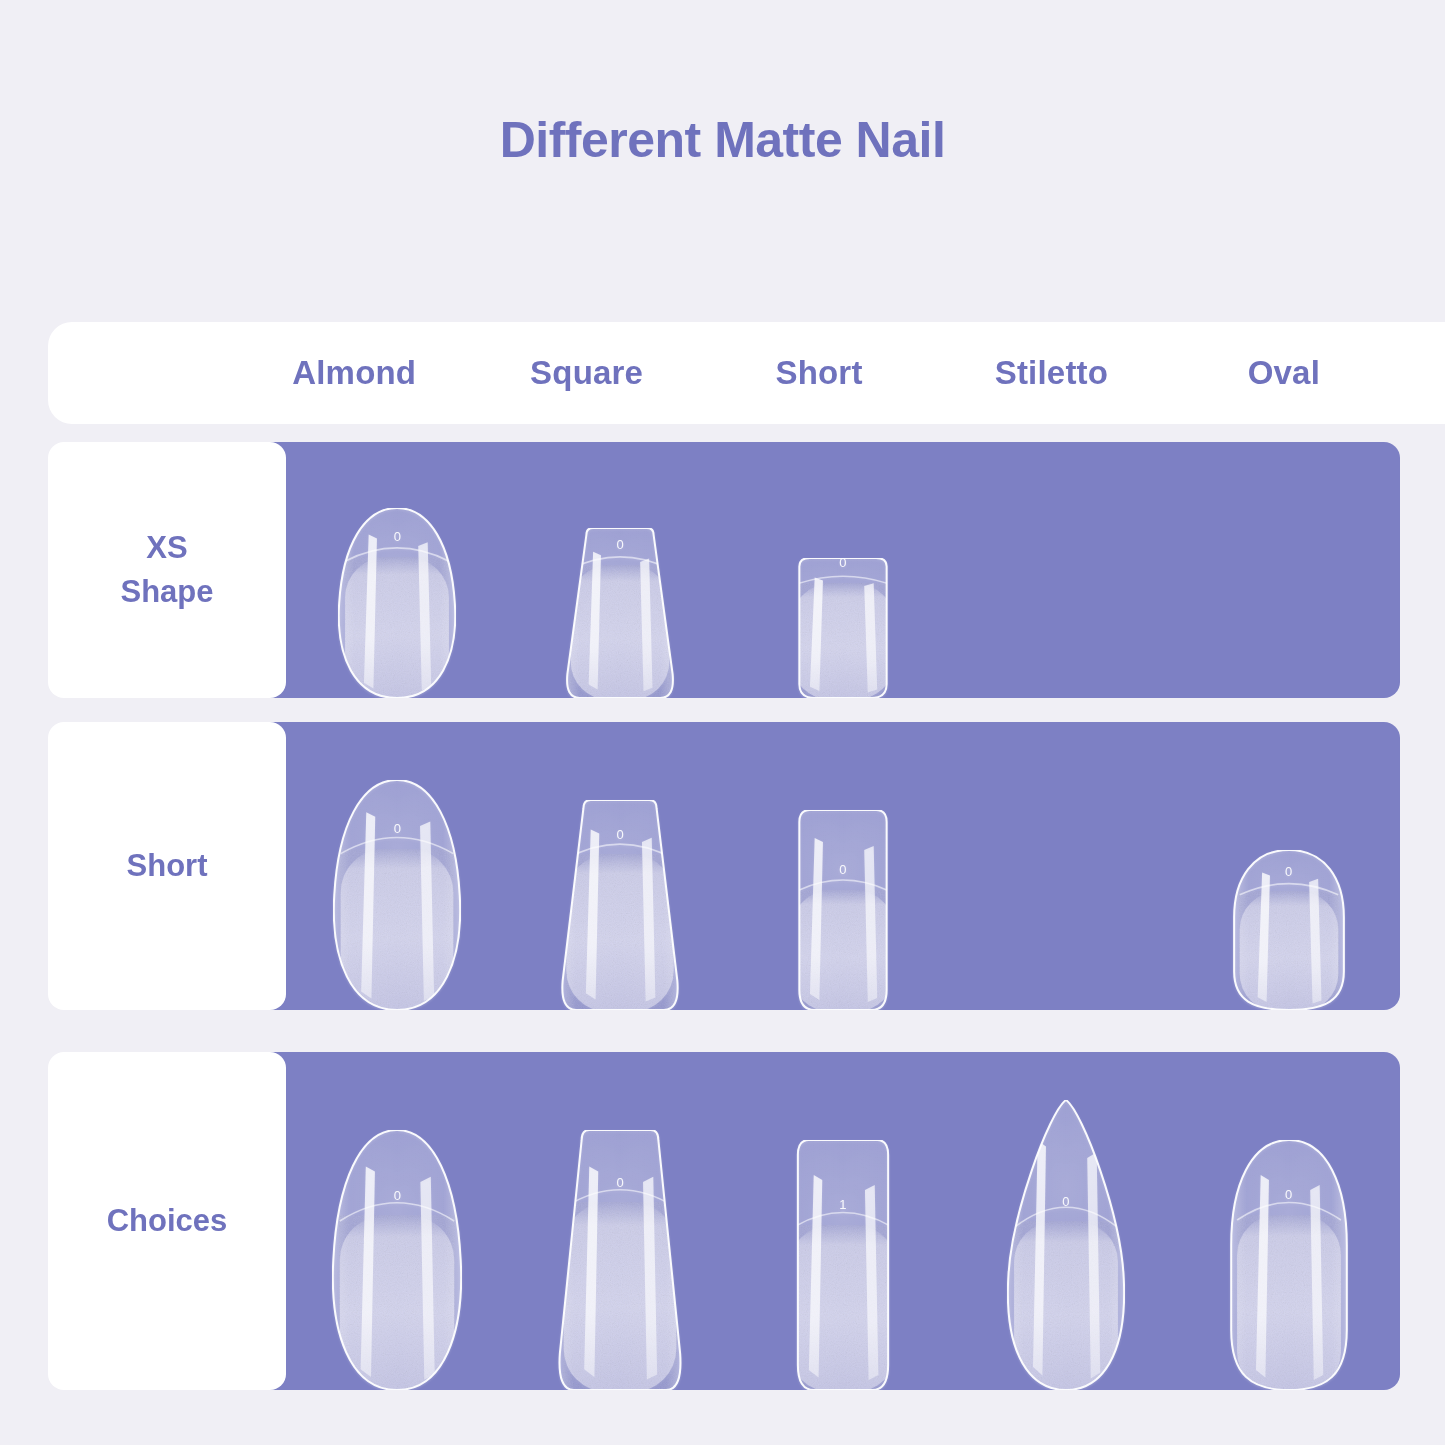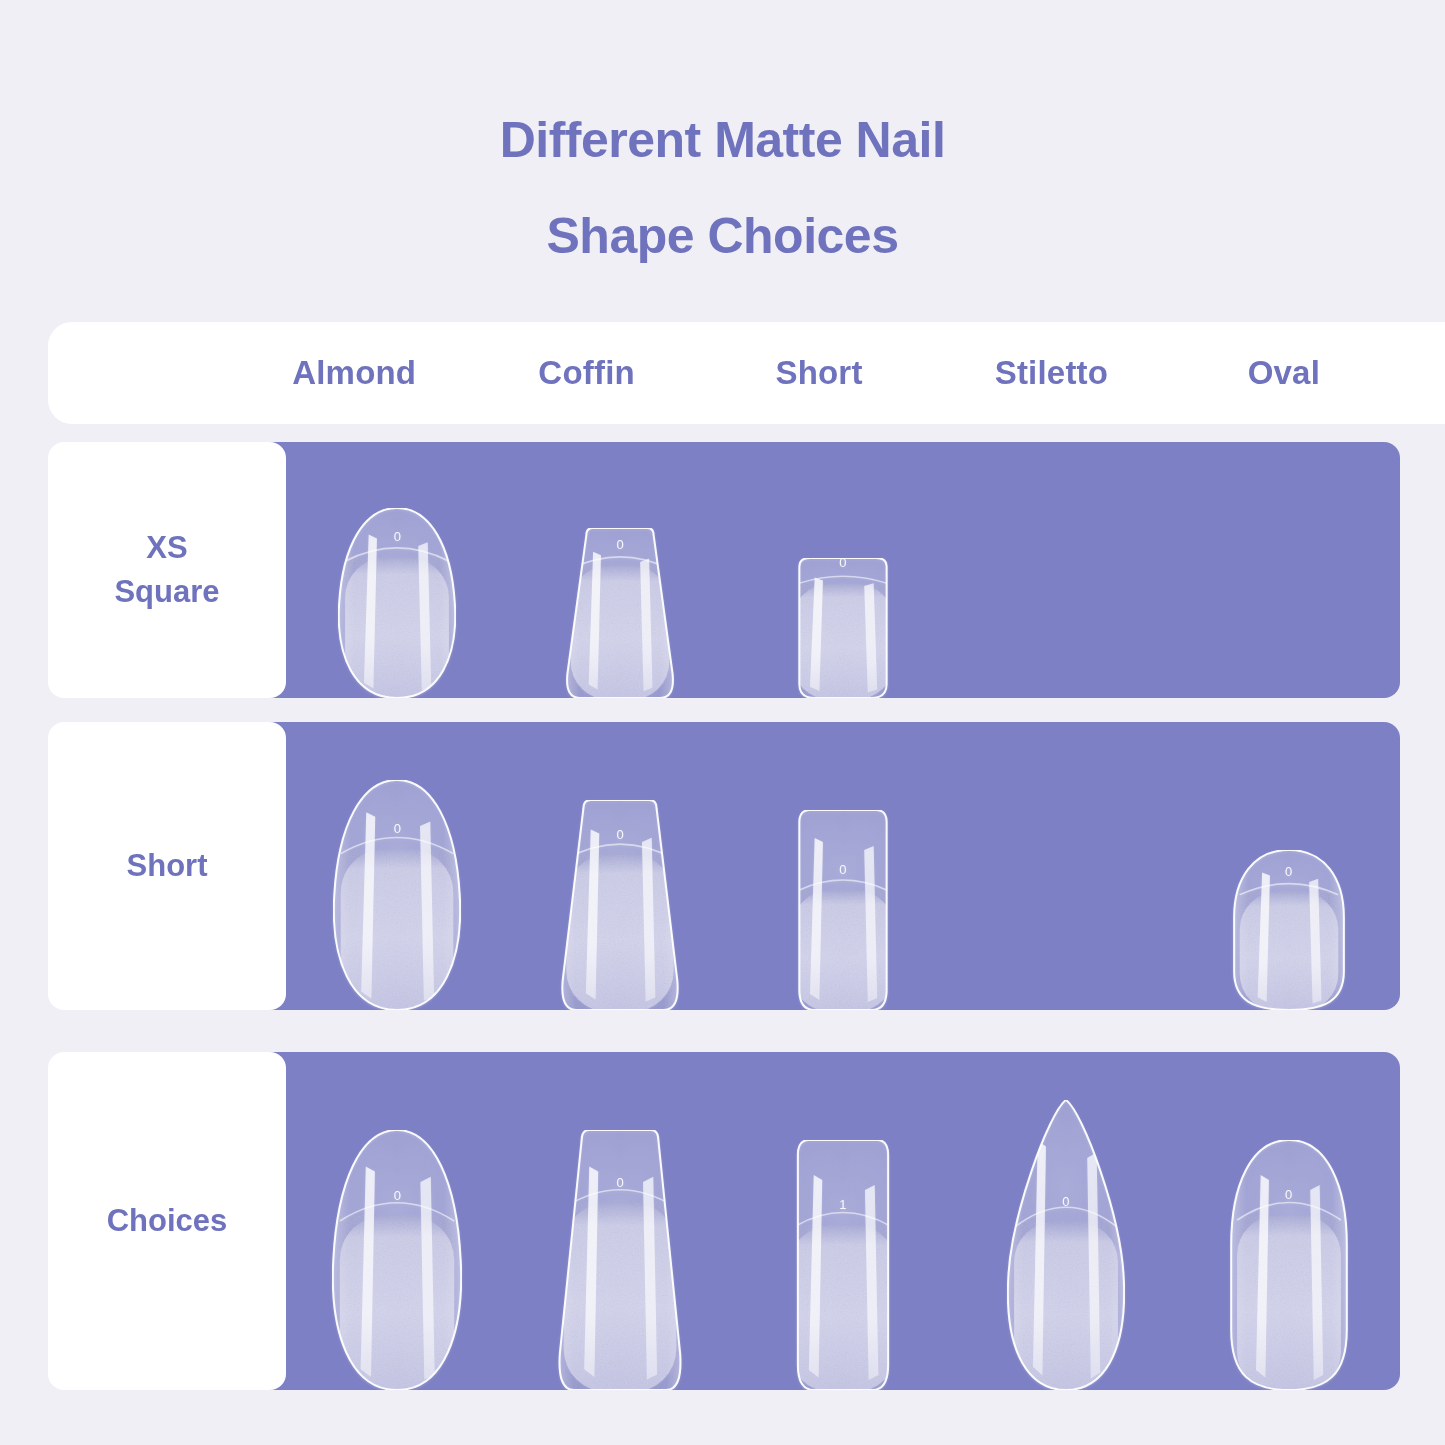--- a/index.html
+++ b/index.html
@@ -144,27 +144,26 @@
     pointer-events: none;
   }
 </style>
 </head>
 <body>
 
 <div class="page">
 
   <div class="title-block">
     <span class="title-line">Different Matte Nail</span>
-    <span class="title-line">Shape Choices</span>
   </div>
 
   <div class="header-card">
     <div class="header-cols">
       <div class="header-col">Almond</div>
-      <div class="header-col">Coffin</div>
+      <div class="header-col">Square</div>
       <div class="header-col">Short</div>
       <div class="header-col">Stiletto</div>
       <div class="header-col">Oval</div>
     </div>
   </div>
 
   <div class="row row-xs" style="top:442px; height:256px;">
     <div class="row-panel">
       <div class="cells">
           <div class="cell">
@@ -379,21 +378,21 @@
         </svg>
       <span class="marking" style="left: 53px; top: -2.8px; width: 12px;">0</span>
             </div>
           </div>
           <div class="cell"></div>
           <div class="cell"></div>
         </div>
     </div>
     <div class="row-label-card">
       <div class="row-label-text">XS
-Square</div>
+Shape</div>
     </div>
   </div>
 
   <div class="row row-short" style="top:722px; height:288px;">
     <div class="row-panel">
       <div class="cells">
           <div class="cell">
             <div class="nail">
         <svg width="128" height="230" viewBox="0 0 128 230" xmlns="http://www.w3.org/2000/svg">
           <defs>

